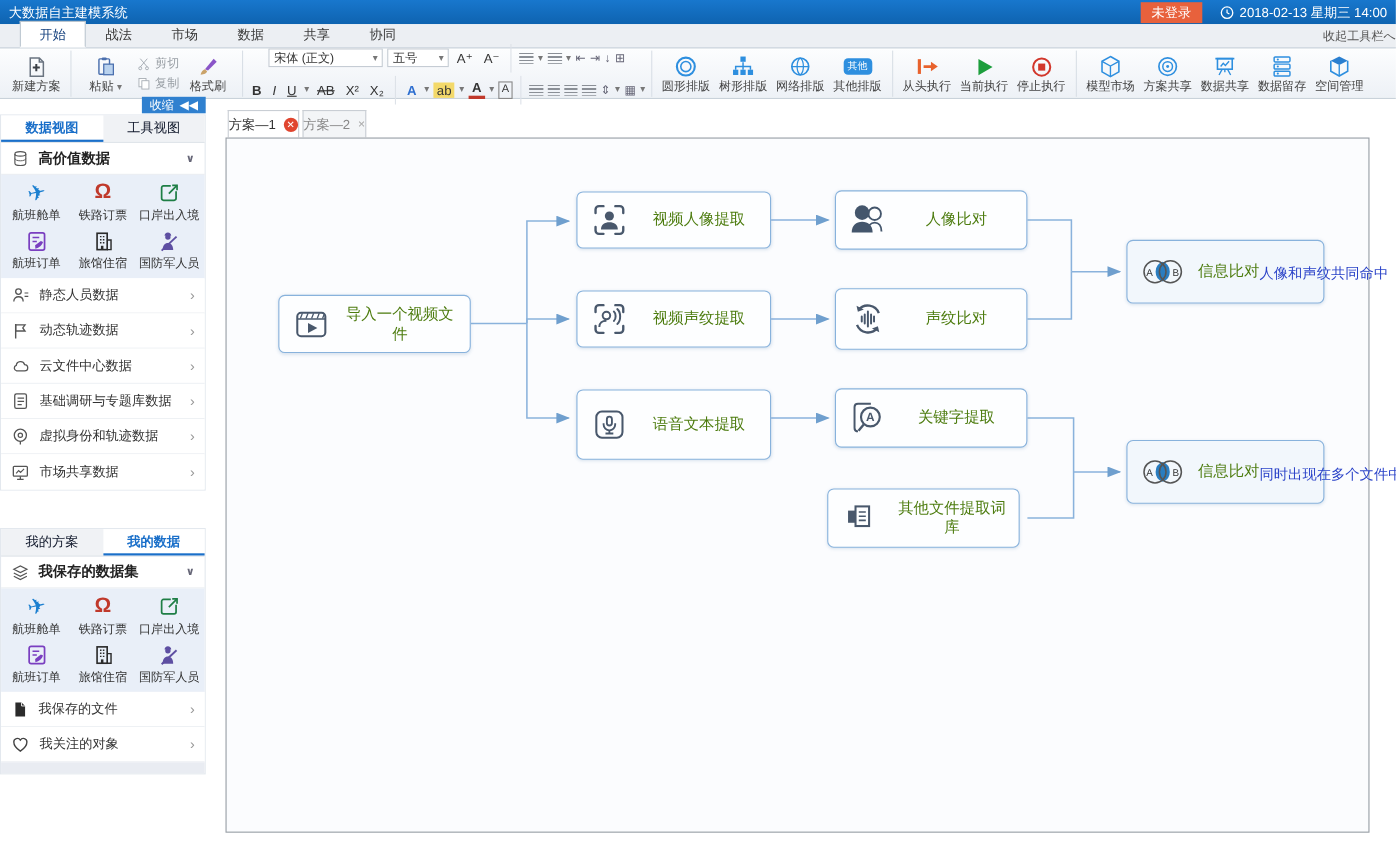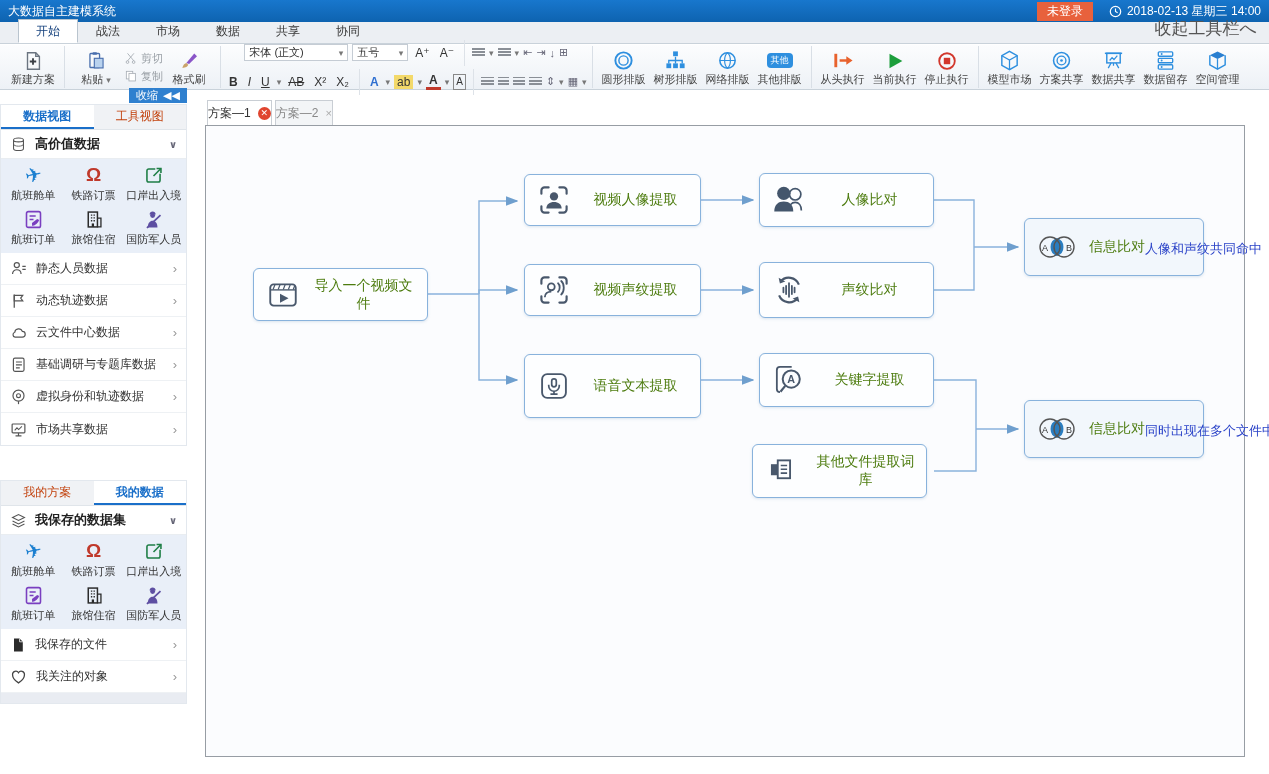--- a/index.html
+++ b/index.html
@@ -17,21 +17,21 @@
     display:flex; align-items:center; padding:0 8px; }
   .tb-title { flex:1; }
   .badge-login { background:#e8613c; color:#fff; padding:1px 10px; margin-right:16px; font-size:12px; cursor:pointer; }
   .tb-clockwrap { display:flex; align-items:center; gap:5px; }
 
   
   .tabrow { position:absolute; left:0; top:22px; right:0; height:22px;
     background:#eceff3; border-bottom:1px solid #c9d2da; display:flex; align-items:flex-end; padding-left:18px; }
   .rtab { padding:3px 17px 2px; font-size:12px; color:#3a3a3a; border:1px solid transparent; cursor:pointer; }
   .rtab.active { background:#fff; border-color:#b9c4ce; border-bottom-color:#fff; color:#16427e; }
-  .collapse-link { margin-left:auto; margin-right:12px; font-size:17px; color:#555; padding-bottom:3px; cursor:pointer; }
+  .collapse-link { margin-left:auto; font-size:11px; color:#555; padding-bottom:3px; cursor:pointer; }
 
   
   .ribbon { position:absolute; left:0; top:45px; right:0; height:45px;
     background:linear-gradient(#fcfdfe,#edf1f6); border-bottom:1px solid #c9d2da;
     display:flex; align-items:stretch; padding:1px 2px; }
   .rgroup { display:flex; align-items:center; padding:0 5px; border-right:1px solid #d9dfe6; }
   .rbtn { min-width:52px; padding:0 3px; display:flex; flex-direction:column; align-items:center; justify-content:center; gap:2px;
     font-size:11px; color:#444; cursor:pointer; line-height:1; }
   .rbtn .ric { height:23px; display:flex; align-items:center; justify-content:center; }
   .smallcol { display:flex; flex-direction:column; gap:4px; margin-left:2px; }
@@ -56,21 +56,21 @@
   .mini { font-size:11px; color:#667; cursor:pointer; }
   .sep { width:1px; height:26px; background:#dde2e8; margin:0 3px; }
 
   
   .sidebar { position:absolute; left:0; top:88px; width:187px; }
   .collapse-btn { position:absolute; right:0; top:0; height:15px; padding:0 7px;
     background:#2f80cf; color:#fff; font-size:11px; display:flex; align-items:center; gap:5px; cursor:pointer; }
   .panel { position:absolute; left:0; width:187px; background:#fff; border:1px solid #e3e8ee; }
   .panel1 { top:16px; } .panel2 { top:392px; }
   .stabs { display:flex; height:25px; background:#f0f2f5; border-bottom:1px solid #e0e5ea; }
-  .stab { flex:1; text-align:center; line-height:23px; font-size:12px; color:#c2410c; cursor:pointer; }
+  .stab { flex:1; text-align:center; line-height:23px; font-size:12px; color:#0f172a; cursor:pointer; }
   .stab.active { background:#fff; color:#1a6fc9; font-weight:bold; border-bottom:2px solid #1a6fc9; }
   .ssection { height:29px; display:flex; align-items:center; gap:8px; padding:0 9px;
     border-bottom:1px solid #e9edf1; font-size:13px; font-weight:bold; color:#222; cursor:pointer; }
   .ssection .chevD { margin-left:auto; color:#667; font-size:10px; }
   .sgrid { background:#e9eff8; padding:3px 2px; display:grid; grid-template-columns:repeat(3,1fr); }
   .tile { height:44px; display:flex; flex-direction:column; align-items:center; justify-content:flex-end;
     padding-bottom:3px; font-size:11px; color:#333; cursor:pointer; }
   .tile .tic { height:26px; display:flex; align-items:center; justify-content:center; }
   .glyph-plane { color:#1b7fd0; font-size:20px; transform:rotate(-12deg); }
   .glyph-rail { color:#c0392b; font-size:19px; font-weight:bold; }

